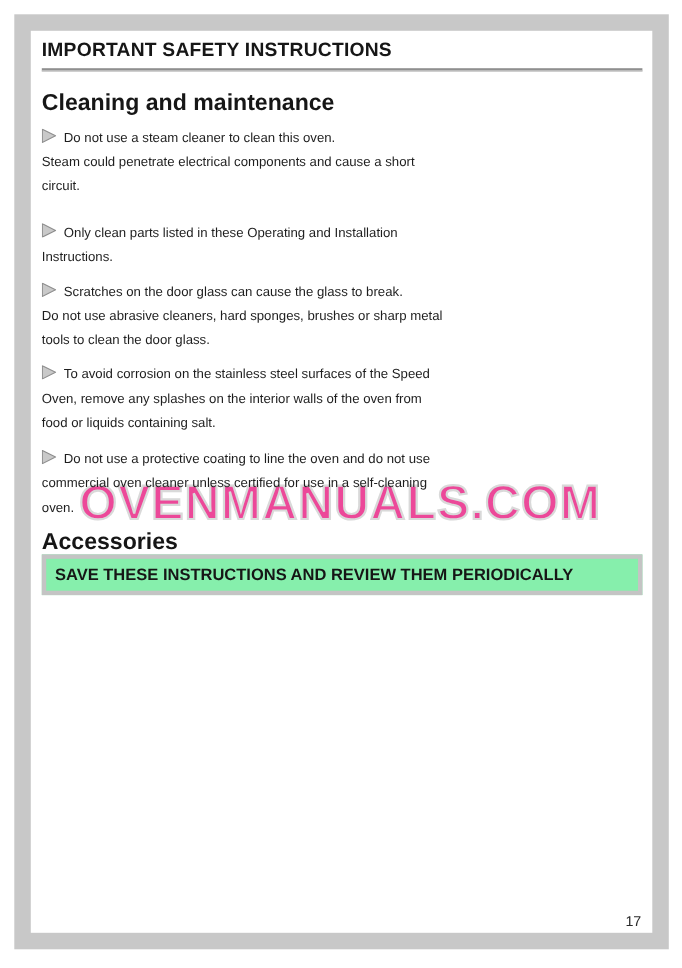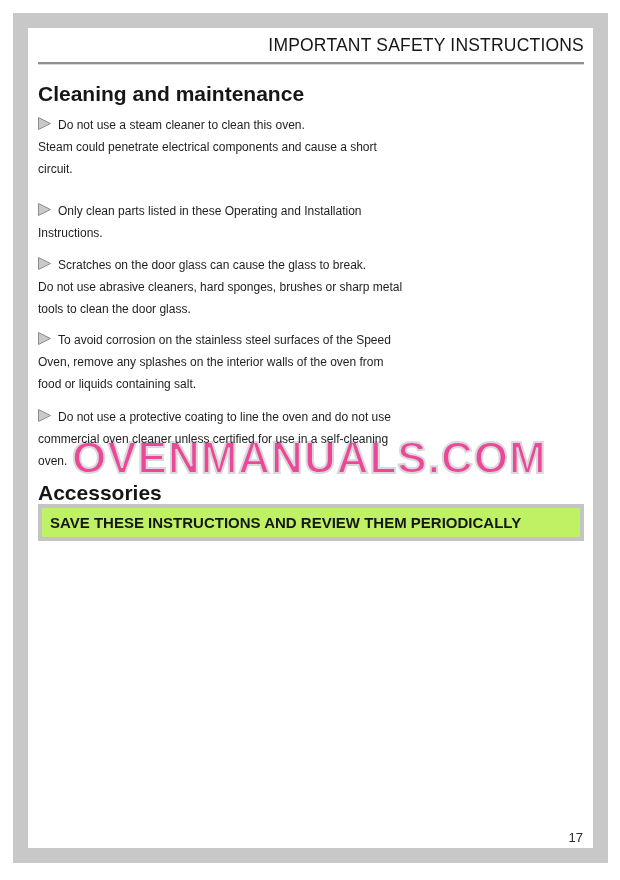--- a/index.html
+++ b/index.html
@@ -37,23 +37,22 @@
   }
   .content {
     position: relative;
     z-index: 1;
     padding: 7px 9px 0 10px;
     height: 813px;
     box-sizing: border-box;
   }
   .title {
     font-size: 17.5px;
-    font-weight: normal;
+    font-weight: bold;
     color: #161616;
-    text-align: right;
     line-height: 21px;
     letter-spacing: 0.2px;
   }
   .rule {
     margin-top: 6px;
     height: 2px;
     background: #8f8f8f;
     border-bottom: 1px solid #d8d8d8;
   }
   h2.sec-heading {
@@ -79,21 +78,21 @@
     width: 13px;
     height: 13px;
     margin-right: 7px;
     vertical-align: -1px;
   }
   .tri svg { display: block; }
   .lines { white-space: pre-line; }
   .save-box {
     margin-top: 2px;
     border: 4px solid #c4c4c4;
-    background: #bef264;
+    background: #86efac;
     padding: 6px 8px 5px 8px;
     font-size: 15px;
     font-weight: bold;
     color: #161616;
     line-height: 18px;
   }
   .page-number {
     position: absolute;
     right: 10px;
     bottom: -4px;

